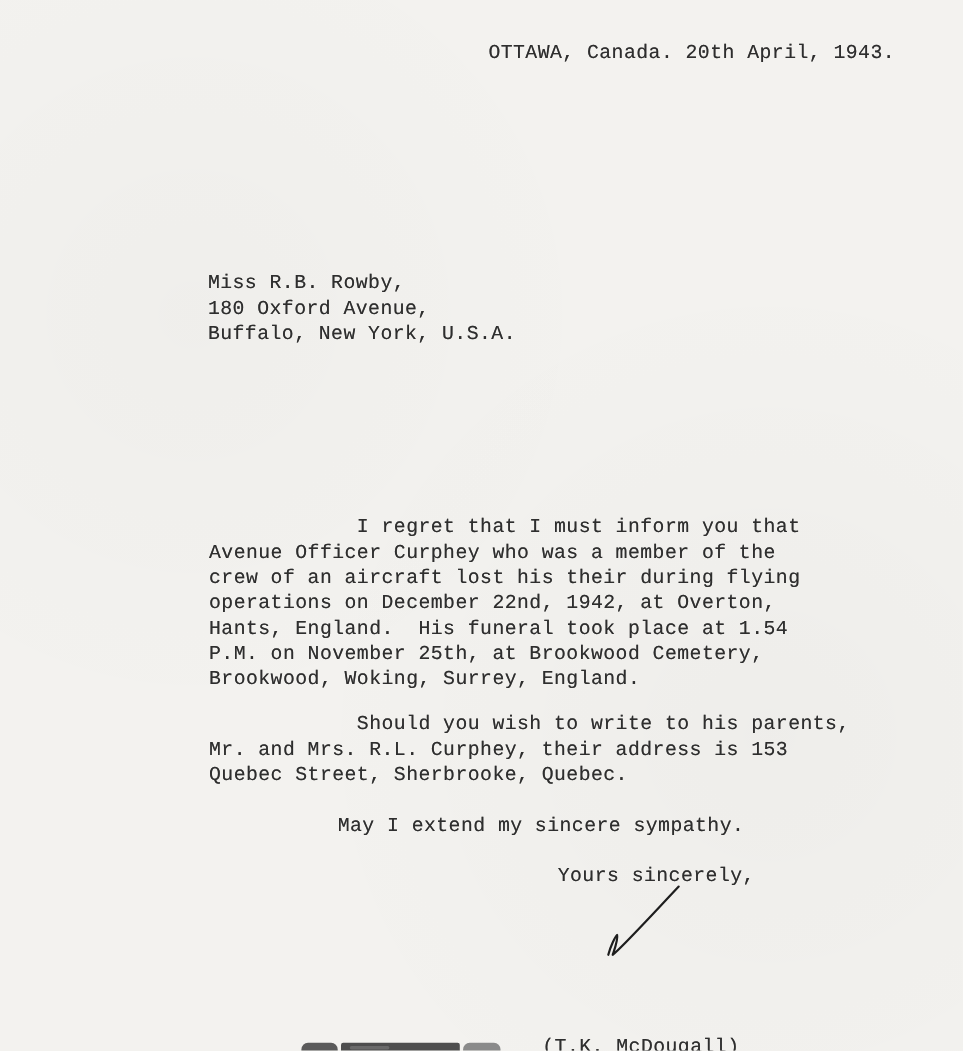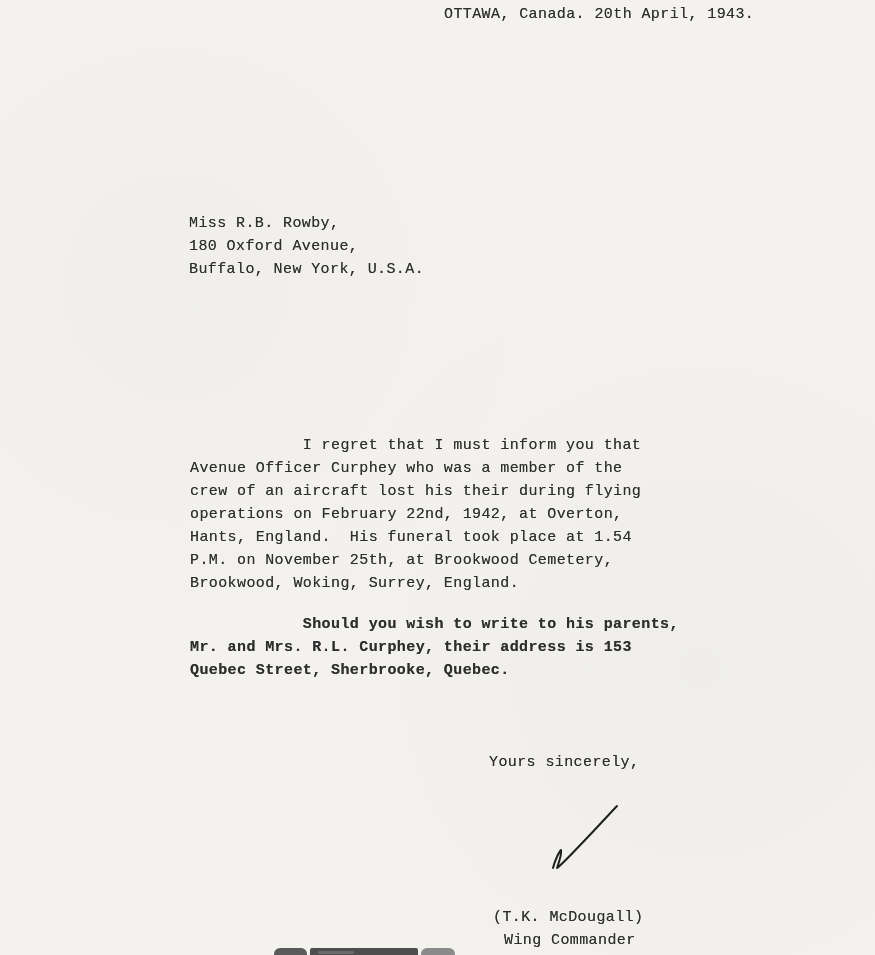--- a/index.html
+++ b/index.html
@@ -18,36 +18,37 @@
       font-family: "Liberation Mono", "DejaVu Sans Mono", monospace;
       color: #2b2b2b;
     }
     .page {
       position: absolute;
       inset: 0;
     }
     .typed {
       position: absolute;
       font-family: "Liberation Mono", "DejaVu Sans Mono", monospace;
-      font-size: 15px;
+      font-size: 18px;
       letter-spacing: 0.4px;
       color: #2e2e2e;
       white-space: pre;
       line-height: 23px;
       text-shadow: 0 0 0.6px rgba(40,40,40,0.6);
+      margin-top: 35px;
     }
     .dateline { left: 444px; top: 3px; }
     .addr { left: 189px; top: 212px; }
     .salutation { left: 189px; top: 302px; }
     .para { left: 190px; }
     .p1 { top: 343px; }
     .p2 { top: 434px; }
-    .p3 { top: 613px; font-weight: bold; }
+    .p3 { top: 613px; }
     .p4 { left: 307px; top: 705px; }
-    .closing { left: 489px; top: 751px; }
+    .closing { left: 507px; top: 751px; }
     .signame { left: 493px; top: 906px; }
     .sigtitle { left: 504px; top: 929px; font-family: Liberation Mono, monospace; }
 
     .signature {
       position: absolute;
       left: 545px;
       top: 802px;
       width: 80px;
       height: 72px;
     }
@@ -86,29 +87,30 @@
 
   <div class="typed addr"><span>Miss R.B. Rowby,</span>
 <span>180 Oxford Avenue,</span>
 <span>Buffalo, New York, U.S.A.</span></div>
 
 
 
   <div class="typed para p2"><span>            I regret that I must inform you that</span>
 <span>Avenue Officer Curphey who was a member of the</span>
 <span>crew of an aircraft lost his their during flying</span>
-<span>operations on February 22nd, 1942, at Overton,</span>
+<span>operations on December 22nd, 1942, at Overton,</span>
 <span>Hants, England.  His funeral took place at 1.54</span>
 <span>P.M. on November 25th, at Brookwood Cemetery,</span>
 <span>Brookwood, Woking, Surrey, England.</span></div>
 
   <div class="typed para p3"><span>            Should you wish to write to his parents,</span>
 <span>Mr. and Mrs. R.L. Curphey, their address is 153</span>
 <span>Quebec Street, Sherbrooke, Quebec.</span></div>
 
+  <div class="typed p4">May I extend my sincere sympathy.</div>
 
   <div class="typed closing">Yours sincerely,</div>
 
   <svg class="signature" viewBox="0 0 80 72">
     <path d="M8 66 C 10 58, 14 50, 16 48 C 17 52, 14 60, 12 66 C 18 62, 40 38, 72 4" fill="none" stroke="#1e1e1e" stroke-width="2" stroke-linecap="round" stroke-linejoin="round"></path>
   </svg>
 
   <div class="typed signame">(T.K. McDougall)</div>
   <div class="typed sigtitle">Wing Commander</div>
 

